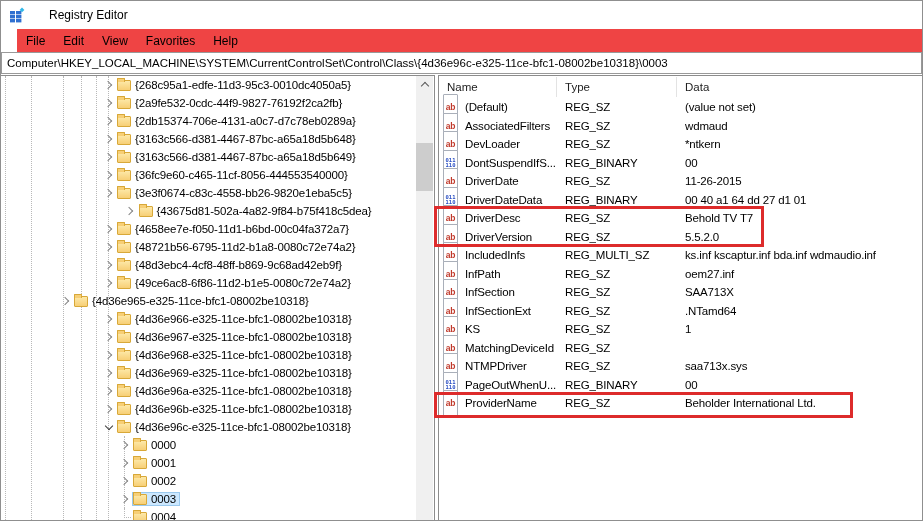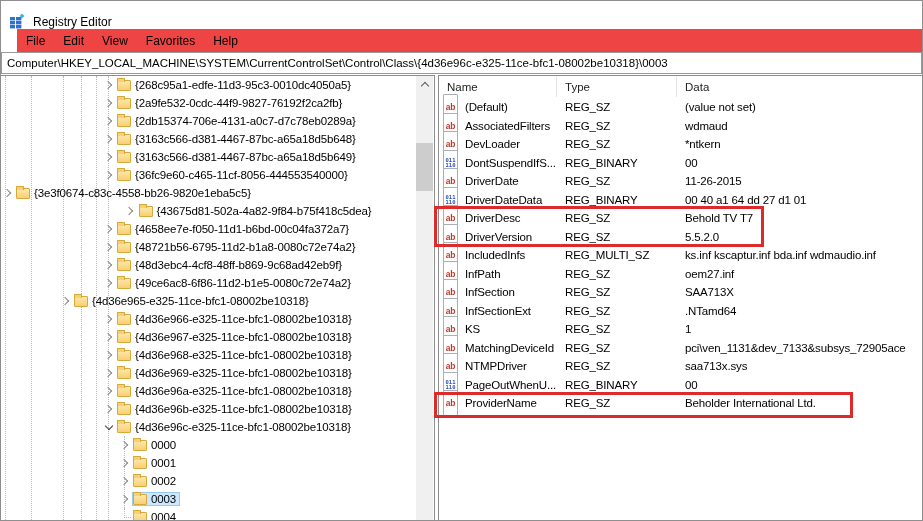--- a/index.html
+++ b/index.html
@@ -5,21 +5,21 @@
   * { margin:0; padding:0; box-sizing:border-box; }
   html,body { background:#fff; }
   #window {
     position:relative; width:923px; height:521px; overflow:hidden;
     background:#fff; border:1px solid #8f8f8f;
     font-family:"Liberation Sans", sans-serif; font-size:11.5px; color:#000;
     cursor:default; user-select:none;
   }
   
   .titlebar { position:absolute; top:0; left:0; right:0; height:28px;
-    display:flex; align-items:flex-end; gap:8px; padding-left:8px; background:#fff; }
+    display:flex; align-items:center; gap:24px; padding-left:8px; background:#fff; }
   .titlebar .title { font-size:12px; color:#000; }
   
   .menubar { position:absolute; top:28px; left:16px; right:0; height:23px;
     display:flex; align-items:center; background:#ef4444; font-size:12px; }
   .menu-item { padding:3px 9px; }
   
   .addressbar { position:absolute; top:51px; left:0; right:0; height:22px;
     border:1px solid #999; background:#fff; }
   .addressbar input { width:100%; height:100%; border:none; outline:none;
     font-family:"Liberation Sans", sans-serif; font-size:11.5px; color:#000;
@@ -161,21 +161,21 @@
       <span class="tlabel">{3163c566-d381-4467-87bc-a65a18d5b649}</span>
     </span>
   </div>
         <div class="tree-row" style="padding-left: 101px;">
     <span class="arrowbox chev-right"></span>
     <span class="selwrap">
       <span class="folder"></span>
       <span class="tlabel">{36fc9e60-c465-11cf-8056-444553540000}</span>
     </span>
   </div>
-        <div class="tree-row" style="">
+        <div class="tree-row" style="padding-left: 101px;">
     <span class="arrowbox chev-right"></span>
     <span class="selwrap">
       <span class="folder"></span>
       <span class="tlabel">{3e3f0674-c83c-4558-bb26-9820e1eba5c5}</span>
     </span>
   </div>
         <div class="tree-row" style="padding-left: 81px; justify-content: center;">
     <span class="arrowbox chev-right"></span>
     <span class="selwrap">
       <span class="folder"></span>
@@ -424,21 +424,20 @@
     <span class="cell name">KS</span>
     <span class="cell type">REG_SZ</span>
     <span class="cell data">1</span>
   </div>
         <div class="lv-row">
     <span class="cell iconcell">
             <span class="vicon sz">ab</span>
           </span>
     <span class="cell name">MatchingDeviceId</span>
     <span class="cell type">REG_SZ</span>
-    <span class="cell data">pci\ven_1131&amp;dev_7133&amp;subsys_72905ace</span>
   </div>
         <div class="lv-row">
     <span class="cell iconcell">
             <span class="vicon sz">ab</span>
           </span>
     <span class="cell name">NTMPDriver</span>
     <span class="cell type">REG_SZ</span>
     <span class="cell data">saa713x.sys</span>
   </div>
         <div class="lv-row">

